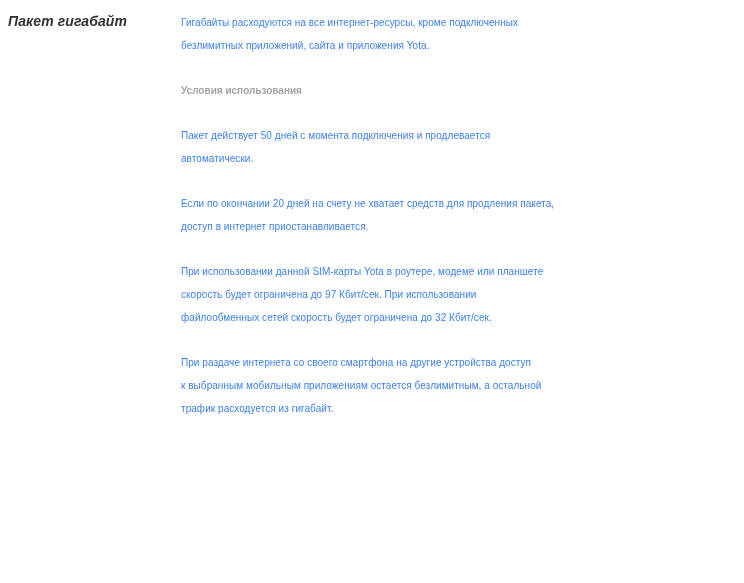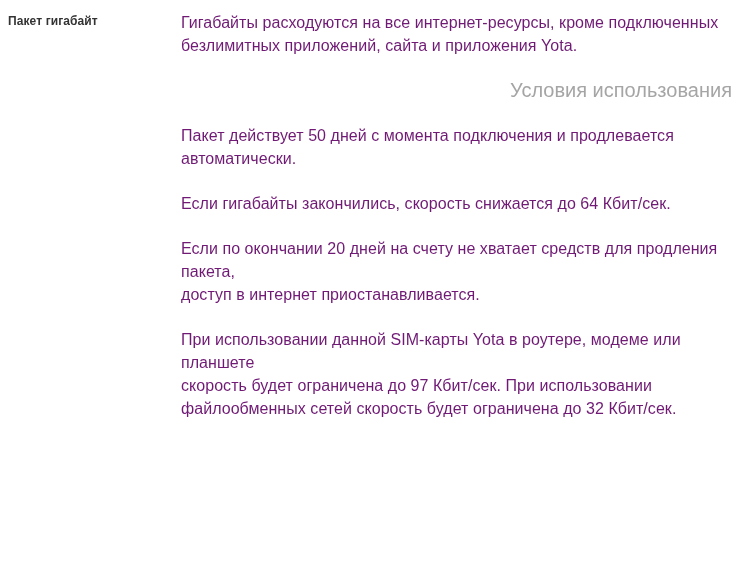--- a/index.html
+++ b/index.html
@@ -20,63 +20,65 @@
     padding-top: 11px;
     box-sizing: border-box;
   }
   .label-col {
     flex: 0 0 181px;
     width: 181px;
     box-sizing: border-box;
     padding-left: 8px;
   }
   .row-label {
-    font-size: 12px;
+    font-size: 14px;
     font-weight: bold;
     line-height: 20px;
     color: #333333;
     letter-spacing: 0.1px;
+    font-style: italic;
   }
   .content-col {
     flex: 0 0 555px;
     width: 555px;
     box-sizing: border-box;
     padding-right: 4px;
   }
   .para {
     margin: 0 0 22px 0;
-    font-size: 16px;
+    font-size: 10px;
     line-height: 23px;
-    color: #701a75;
+    color: #3b82f6;
     white-space: pre-line;
     letter-spacing: 0.05px;
   }
   .subheading {
     margin: 0 0 22px 0;
-    font-size: 20px;
+    font-size: 10px;
     line-height: 23px;
-    font-weight: normal;
+    font-weight: bold;
     color: #a5a5a5;
     white-space: pre-line;
-    text-align: right;
   }
 </style>
 </head>
 <body>
 
 <div class="row">
   <div class="label-col">
     <div class="row-label">Пакет гигабайт</div>
   </div>
   <div class="content-col">
     <p class="para">Гигабайты расходуются на все интернет-ресурсы, кроме подключенных
 безлимитных приложений, сайта и приложения Yota.</p>
     <h3 class="subheading">Условия использования</h3>
     <p class="para">Пакет действует 50 дней с момента подключения и продлевается
 автоматически.</p>
-    <p class="para">Если гигабайты закончились, скорость снижается до 64 Кбит/сек.</p>
     <p class="para">Если по окончании 20 дней на счету не хватает средств для продления пакета,
 доступ в интернет приостанавливается.</p>
     <p class="para">При использовании данной SIM-карты Yota в роутере, модеме или планшете
 скорость будет ограничена до 97 Кбит/сек. При использовании
 файлообменных сетей скорость будет ограничена до 32 Кбит/сек.</p>
+    <p class="para">При раздаче интернета со своего смартфона на другие устройства доступ
+к выбранным мобильным приложениям остается безлимитным, а остальной
+трафик расходуется из гигабайт.</p>
   </div>
 </div>
 
 </body></html>

